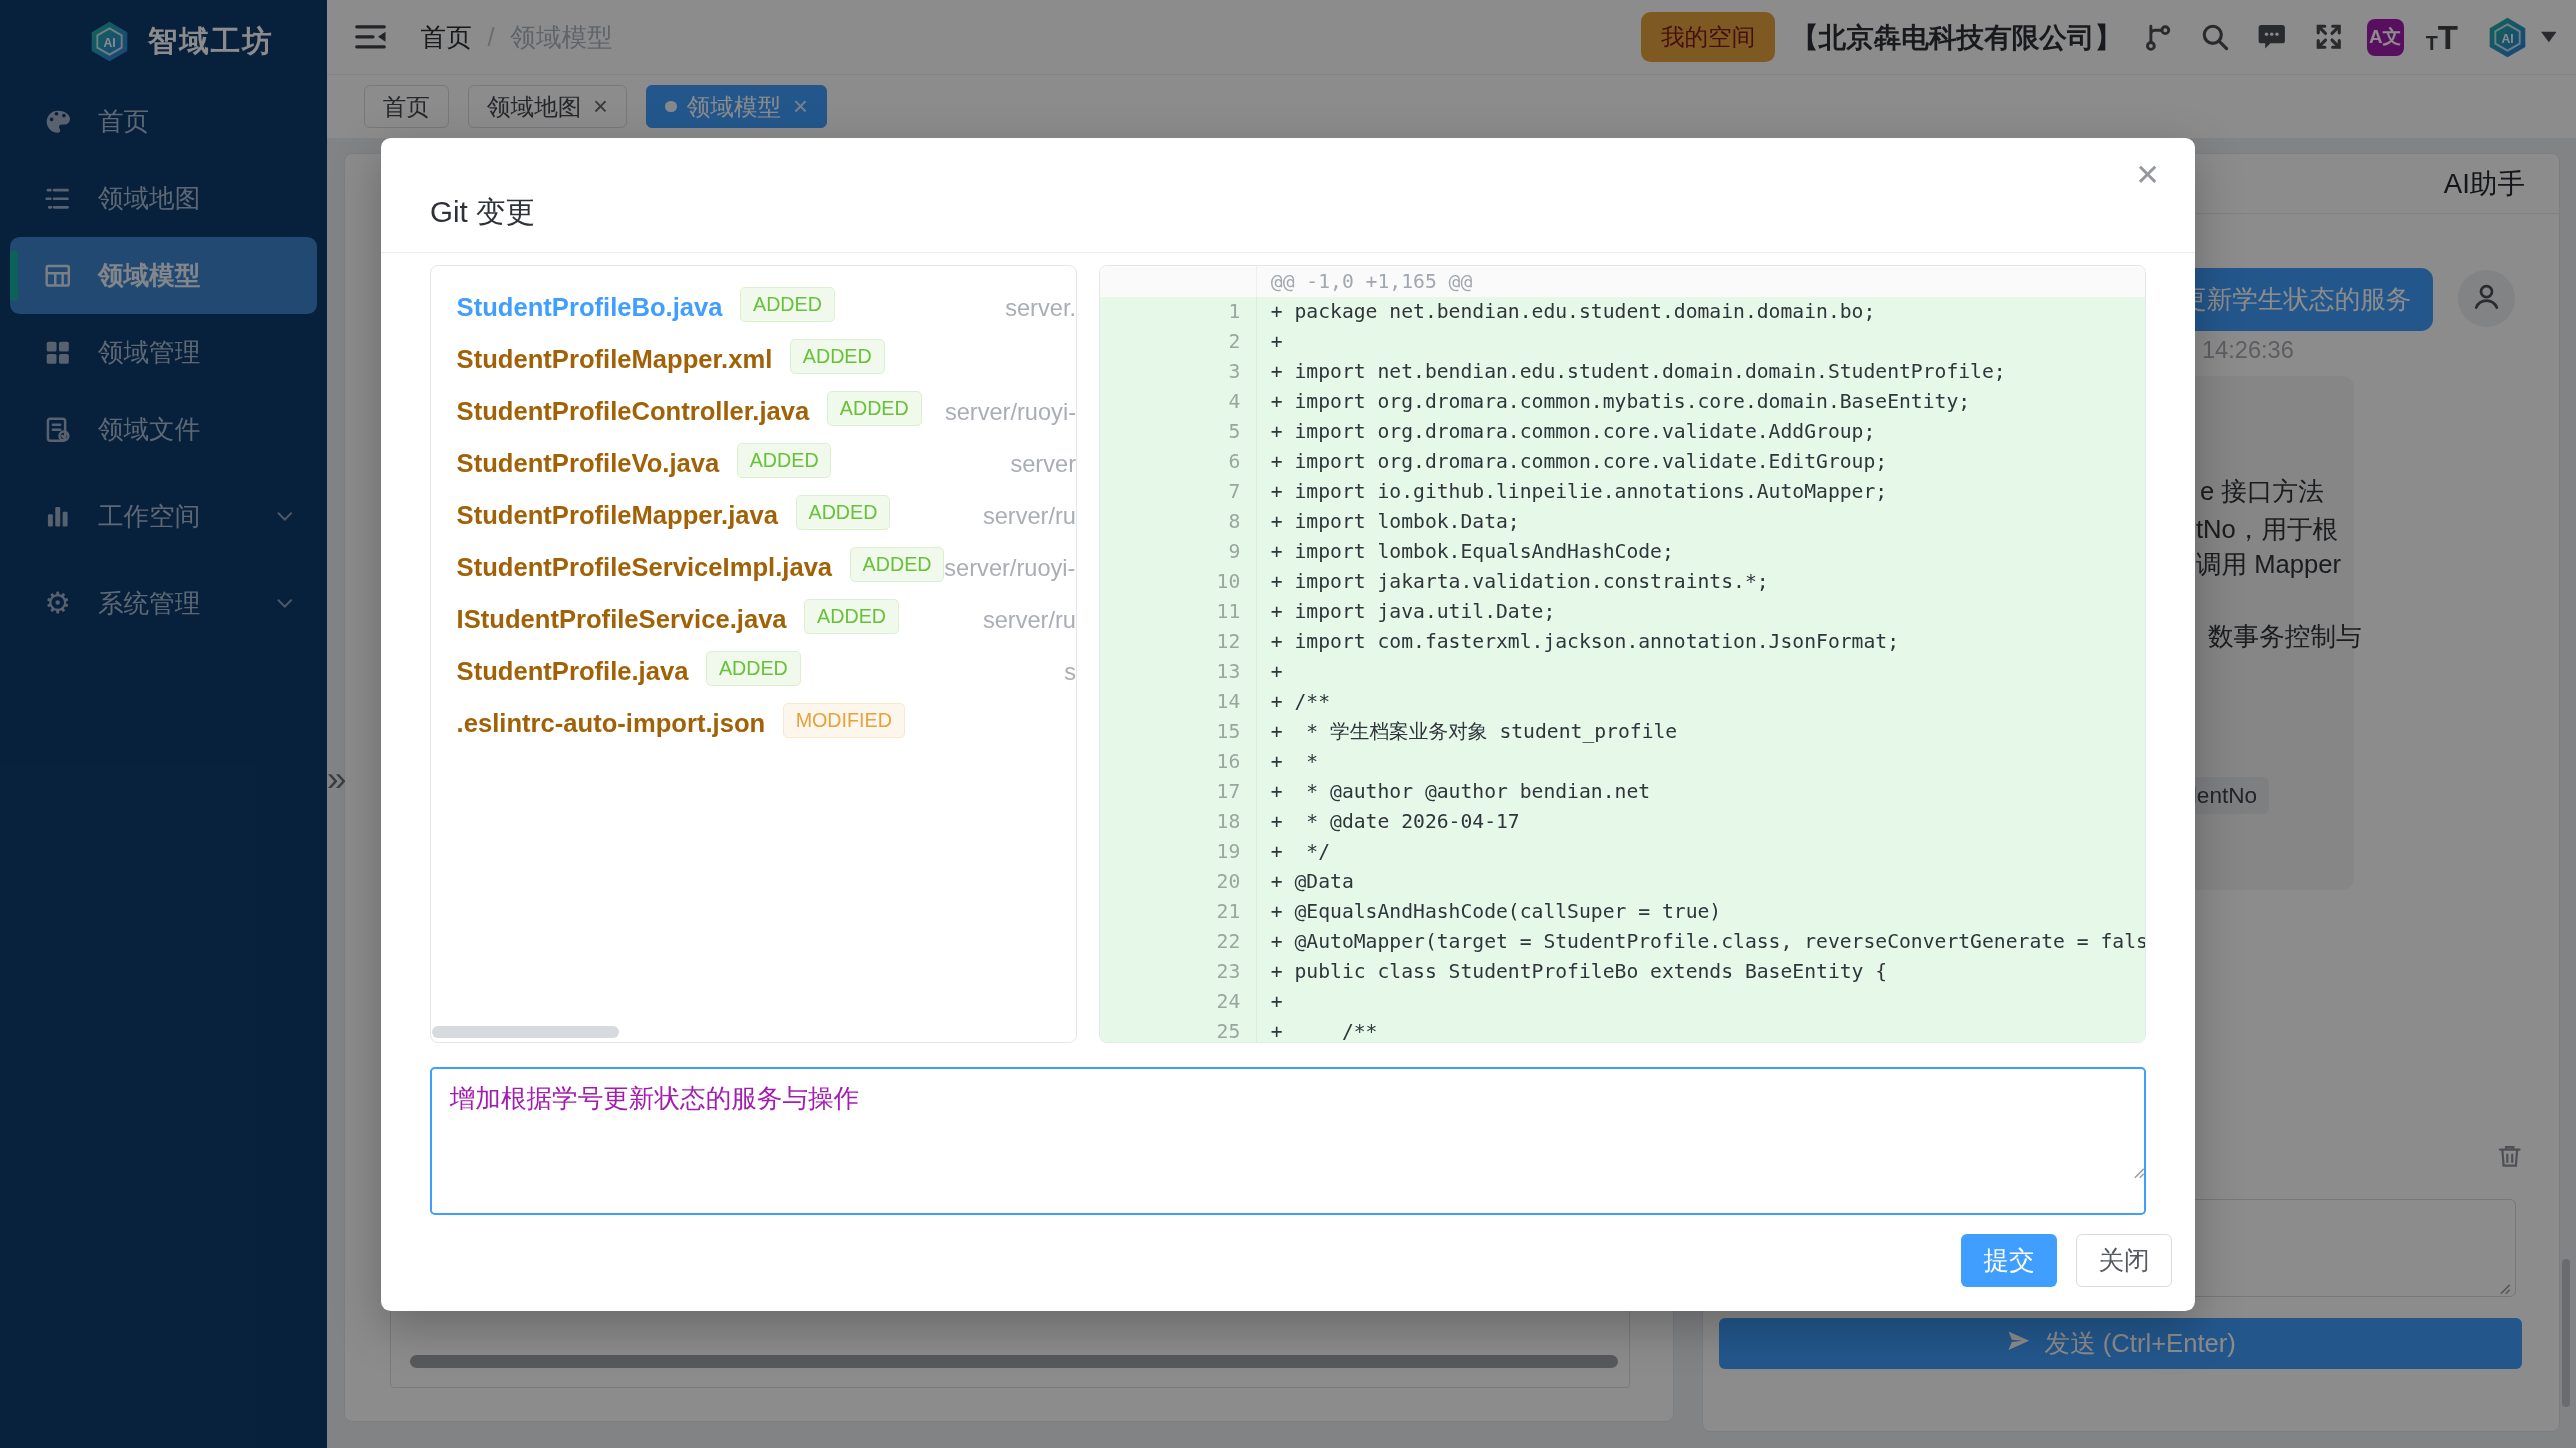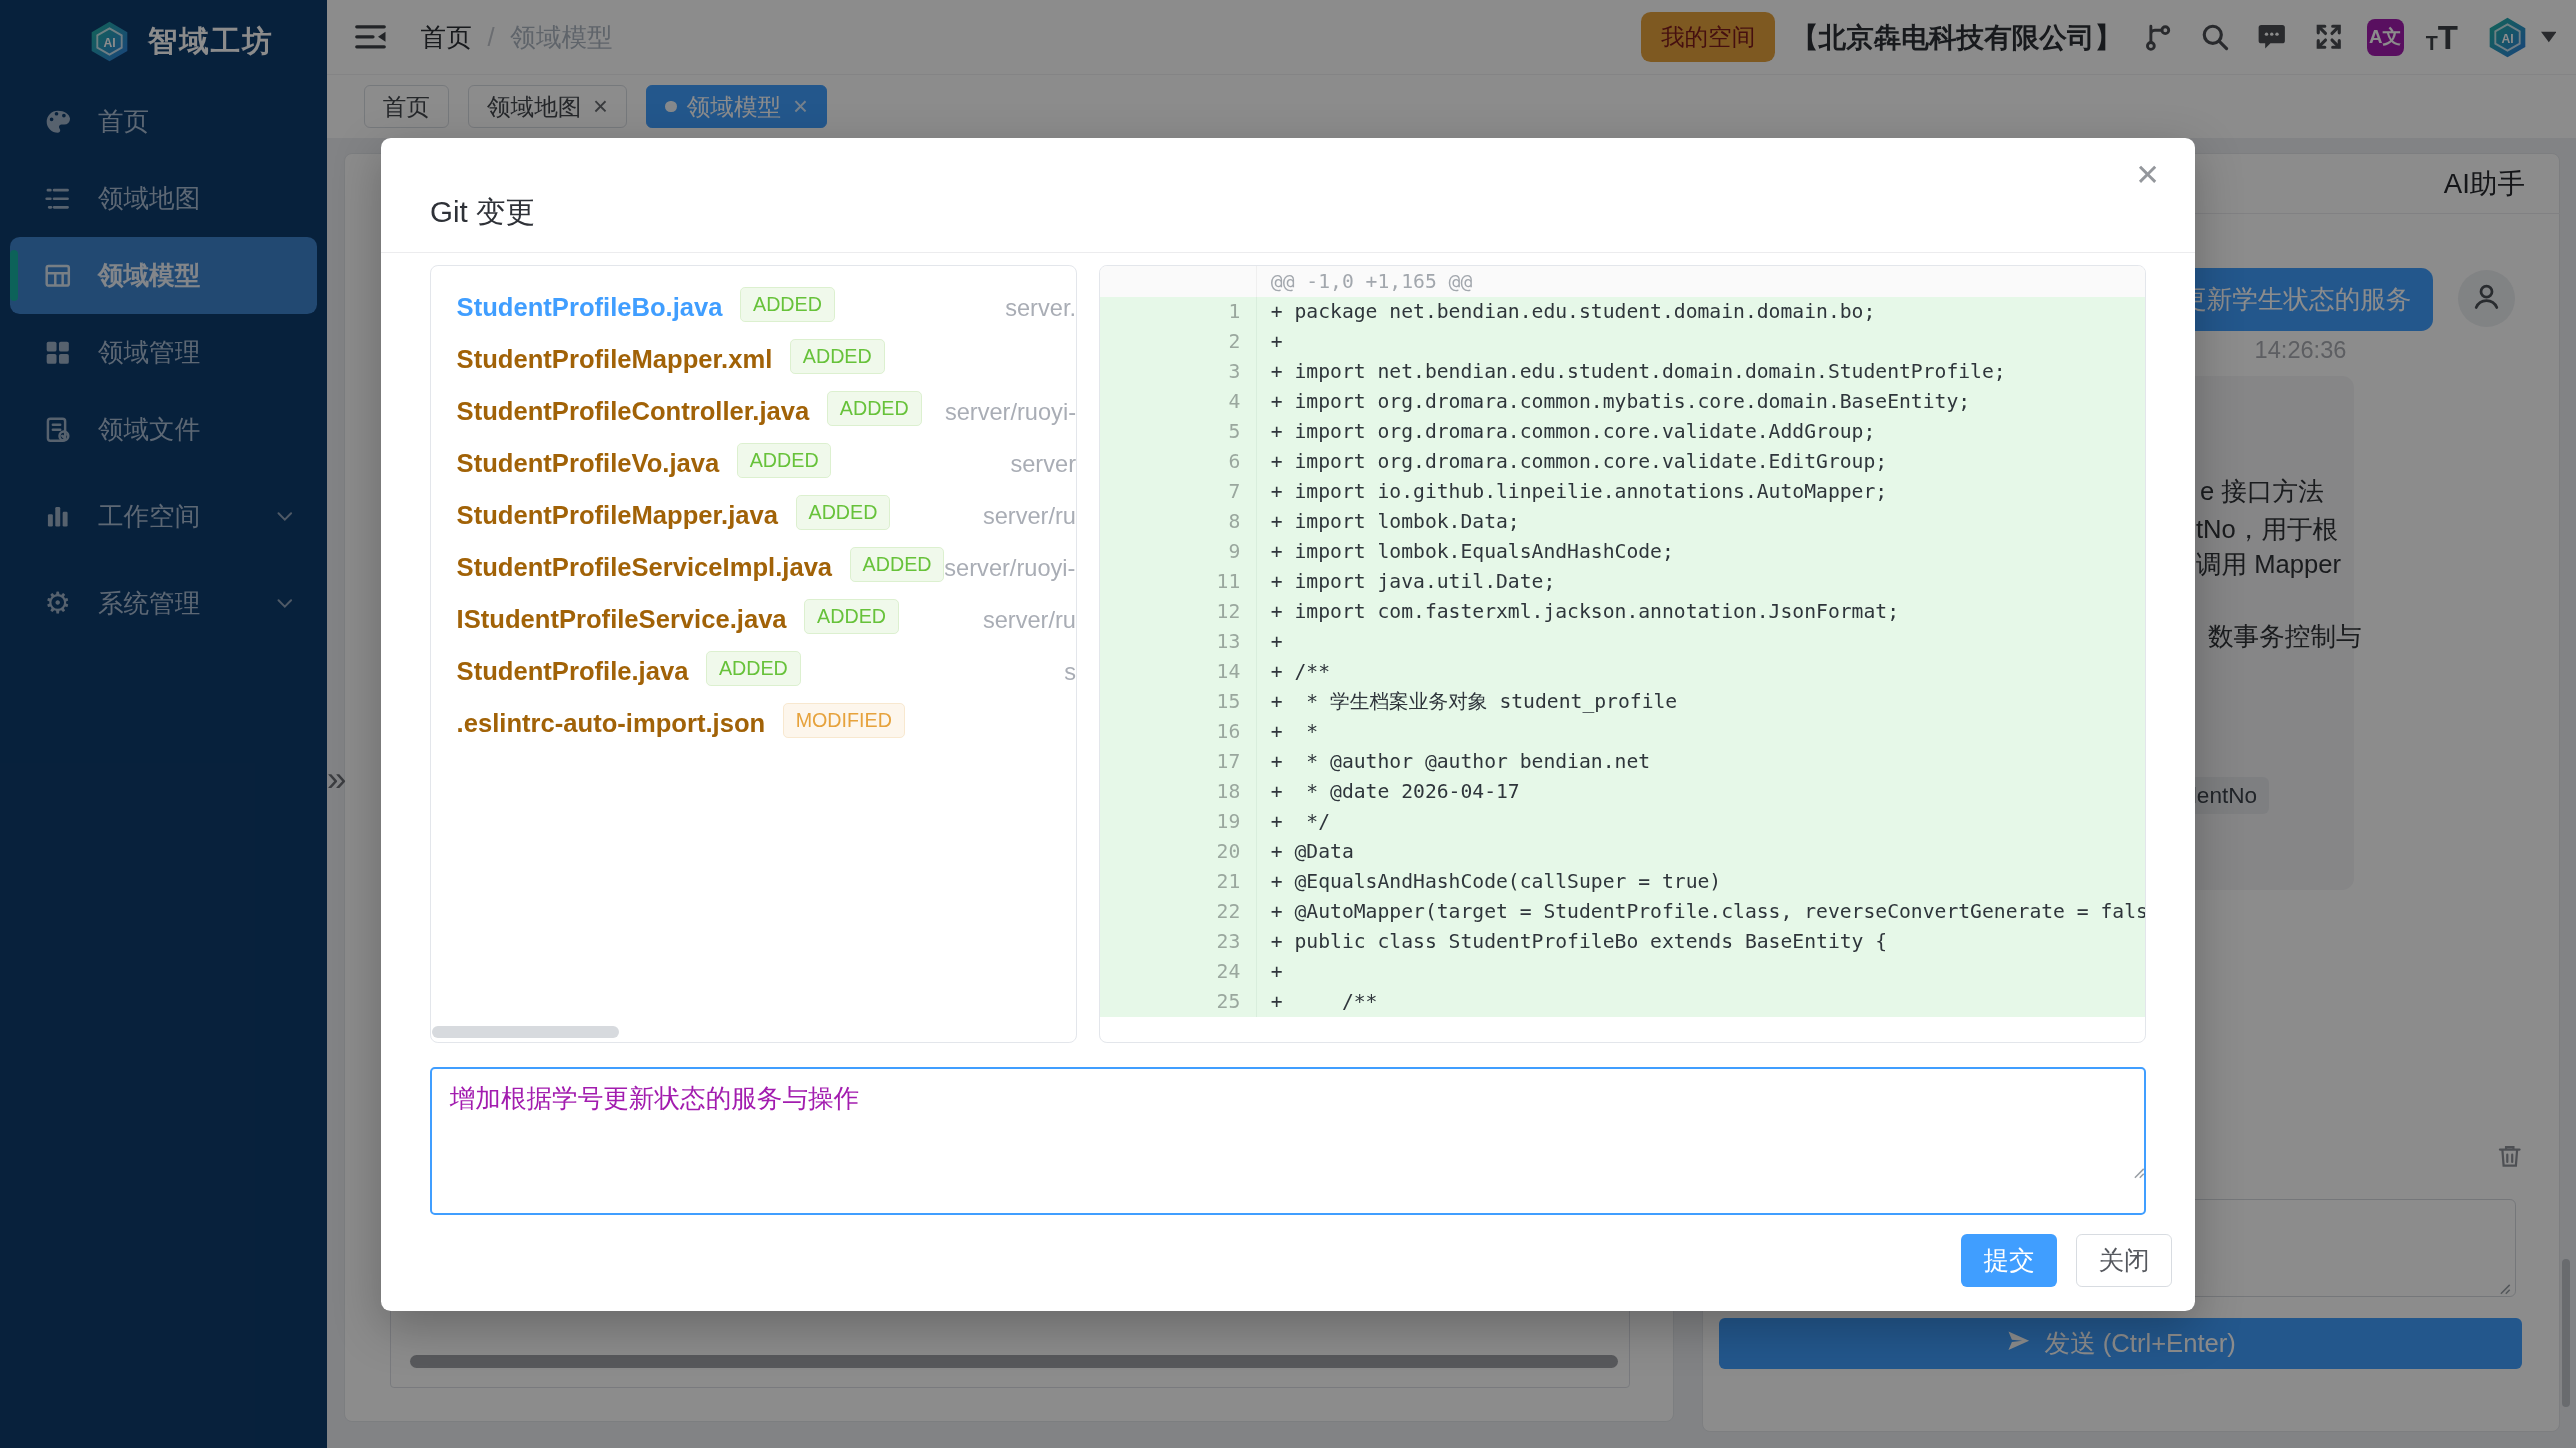--- a/index.html
+++ b/index.html
@@ -52,21 +52,21 @@
   .inner-panel{position:absolute;left:390px;top:169px;width:1240px;height:1219px;background:#fff;border:1px solid #dcdfe6;border-radius:3.9px}
   .h-thumb{position:absolute;left:410px;top:1355px;width:1208px;height:12.8px;border-radius:6.9px;background:#a0a3a8;cursor:pointer}
   .expander{position:absolute;left:327px;top:758px;font-size:35px;color:#6d7076;cursor:pointer}
   .v-thumb{position:absolute;left:2562px;top:1259px;width:7.9px;height:148px;background:#bfc3c9;border-radius:3.9px;cursor:pointer}
 
   
   .ai-card{position:absolute;left:1702px;top:153px;width:858px;height:1279px;background:#fff;border:1px solid #e3e5e9;border-radius:7.9px}
   .ai-head{position:absolute;left:1702px;top:153px;width:858px;height:61px;border-bottom:1px solid #ececee;display:flex;align-items:center;justify-content:flex-end;padding-right:35px;font-size:27.6px;color:#27292e}
   .bubble-user{position:absolute;left:2157px;top:268px;width:276px;height:63px;background:#409eff;border-radius:11.8px;color:#fff;font-size:25.6px;display:flex;align-items:center;justify-content:flex-end;padding:0 21.6px;overflow:hidden;white-space:nowrap}
   .chat-avatar{position:absolute;left:2458px;top:270px;width:57px;height:57px;border-radius:50%;background:#eceef1;display:grid;place-items:center;color:#4b5056}
-  .msg-time{position:absolute;left:2202px;top:337px;width:197px;text-align:center;font-size:23.6px;color:#a9acb2}
+  .msg-time{position:absolute;left:2202px;top:337px;width:197px;text-align:left;font-size:23.6px;color:#a9acb2}
   .bubble-ai{position:absolute;left:2047px;top:376px;width:307px;height:514px;background:#f4f4f6;border-radius:11.8px}
   .frag{position:absolute;font-size:25.6px;color:#303338;white-space:nowrap}
   .f0{left:2200px;top:474px}.f1{left:2196px;top:512px}.f2{left:2196px;top:547px}.f3{left:2208px;top:619px}
   .chip{position:absolute;left:2180px;top:777px;height:37px;padding:0 11.8px;background:#e6e8ec;border-radius:5.9px;font-family:Liberation Sans, sans-serif;font-size:22.6px;color:#3c434b;display:flex;align-items:center}
   .trash{position:absolute;left:2495px;top:1141px;color:#8f939a;cursor:pointer}
   .composer{position:absolute;left:1719px;top:1199px;width:797px;height:98px;border:1px solid #d6d9df;border-radius:5.9px;background:#fff;resize:none;outline:none;font-family:"Liberation Sans",sans-serif;font-size:23.6px;padding:9.8px 13.8px;color:#34373c}
   .composer-resize{position:absolute;left:2495px;top:1279px;color:#9aa0a6}
   .send-btn{position:absolute;left:1719px;top:1318px;width:803px;height:51px;background:#409eff;border:none;border-radius:5.9px;color:#fff;font-size:25.6px;display:flex;align-items:center;justify-content:center;gap:11.8px;cursor:pointer}
 
   
@@ -426,20 +426,24 @@
           </div>
           <div class="dline">
             <span class="dnum">8</span>
             <span class="dcode">+ import lombok.Data;</span>
           </div>
           <div class="dline">
             <span class="dnum">9</span>
             <span class="dcode">+ import lombok.EqualsAndHashCode;</span>
           </div>
           <div class="dline">
+            <span class="dnum">10</span>
+            <span class="dcode">+ import jakarta.validation.constraints.*;</span>
+          </div>
+          <div class="dline">
             <span class="dnum">11</span>
             <span class="dcode">+ import java.util.Date;</span>
           </div>
           <div class="dline">
             <span class="dnum">12</span>
             <span class="dcode">+ import com.fasterxml.jackson.annotation.JsonFormat;</span>
           </div>
           <div class="dline">
             <span class="dnum">13</span>
             <span class="dcode">+</span>

